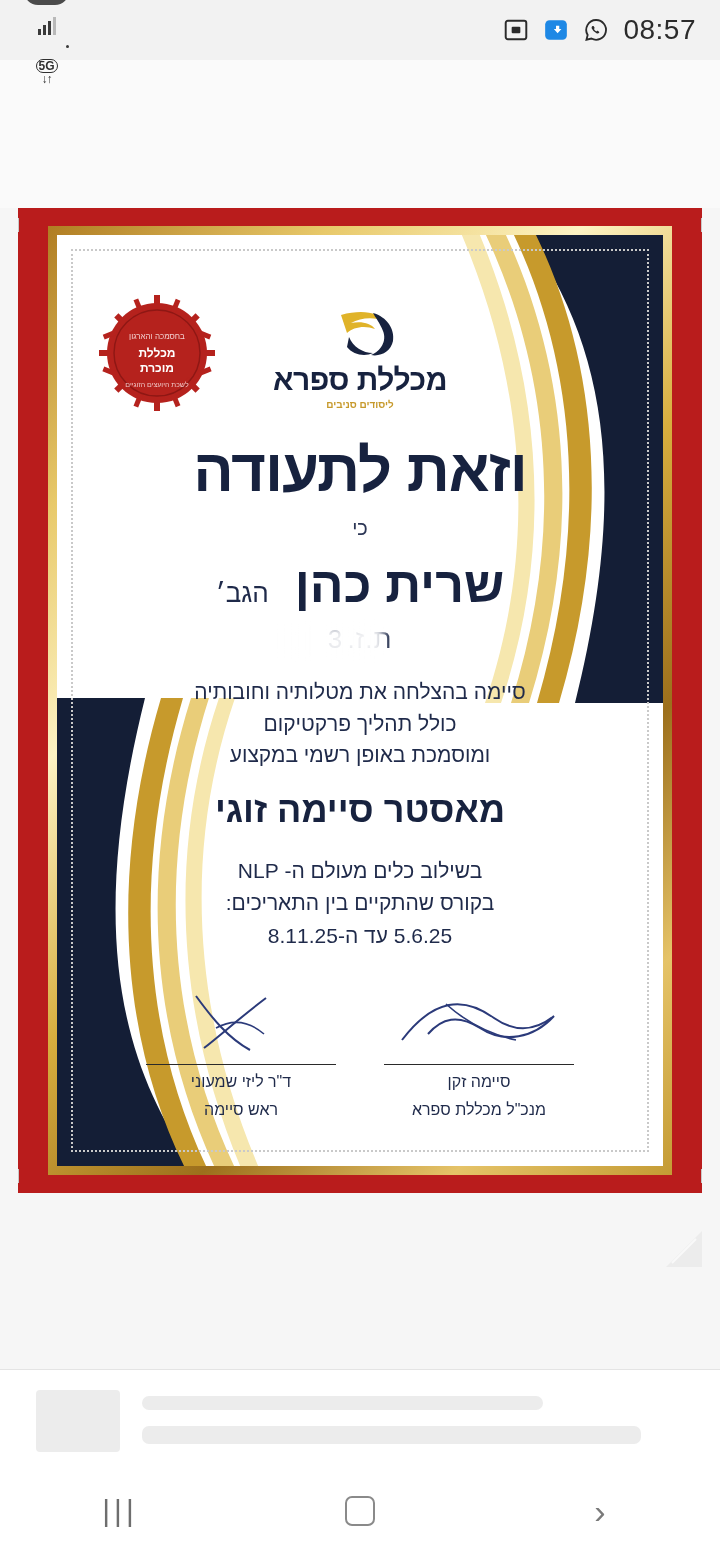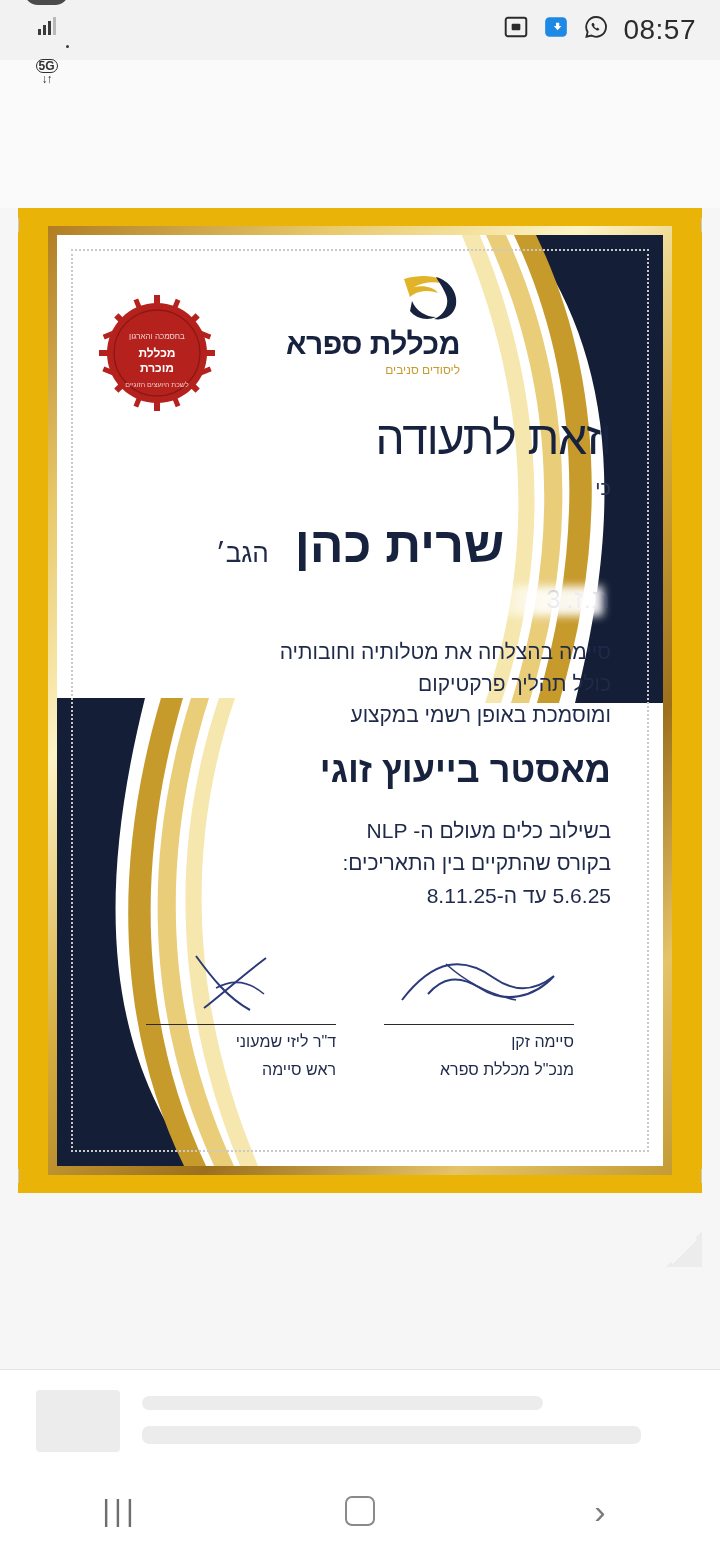--- a/index.html
+++ b/index.html
@@ -38,35 +38,35 @@
   .dot-after { width: 3px; height: 3px; background: #3a3a3a; border-radius: 50%; align-self: flex-end; margin-bottom: 1px; }
   .net-badge {
     display: flex; flex-direction: column; align-items: center; line-height: 1;
   }
   .net-badge .g5 {
     font-size: 12px; font-weight: bold; color: #2f2f2f;
     border: 1.6px solid #2f2f2f; border-radius: 7px; padding: 0 2px;
   }
   .net-badge .arrows { font-size: 12px; color: #2f2f2f; letter-spacing: -1px; }
 
-  .status-right { display: flex; gap: 14px; }
+  .status-right { display: flex; align-items: center; gap: 14px; }
   .si { width: 26px; height: 26px; display: block; }
   .clock { font-size: 28px; color: #2b2b2b; letter-spacing: .5px; }
 
   
   .page {
     background: #f6f6f6;
     height: 1559px;
   }
   .top-blank { height: 148px; background: #fafafa; }
 
   .cert-wrap {
     position: relative;
     margin: 0 18px;
-    background: #eab308;
+    background: #b91c1c;
     height: 985px;
     overflow: hidden;
   }
   
   .crop {
     position: absolute; width: 1px; height: 14px; background: #c9c9c9;
   }
   .crop.tl { left: 0; top: 10px; }
   .crop.tr { right: 0; top: 10px; }
   .crop.bl { left: 0; bottom: 10px; }
@@ -94,44 +94,45 @@
 
   
   .deco { position: absolute; z-index: 1; }
   .deco svg { display: block; }
   .deco-tr { top: -2px; right: -2px; }
   .deco-bl { bottom: -2px; left: -2px; }
 
   .content {
     position: relative;
     z-index: 4;
+    text-align: center;
     direction: rtl;
-    padding: 26px 52px 0 52px;
+    padding: 62px 52px 0 52px;
     color: #1b2440;
   }
 
   
   .seal {
     position: absolute;
     z-index: 5;
     left: 42px; top: 60px;
     width: 116px; height: 116px;
   }
 
   .logo { margin: 10px auto 0 auto; width: 200px; }
   .logo-mark { font-size: 0; line-height: 0; }
   .logo-name {
     font-size: 30px; font-weight: bold; color: #17223f; letter-spacing: -0.5px;
     margin-top: 4px;
   }
-  .logo-sub { font-size: 12px; color: #c79a2c; font-weight: normal; margin-top: 2px; }
+  .logo-sub { font-size: 10px; color: #c79a2c; font-weight: bold; margin-top: 2px; }
 
   .title {
-    font-size: 46px; font-weight: normal; color: #17223f;
-    margin-top: 34px; letter-spacing: -1px;
+    font-size: 60px; font-weight: bold; color: #17223f;
+    margin-top: 26px; letter-spacing: -1px;
   }
   .ki { font-size: 20px; color: #2c3655; margin-top: 12px; }
 
   .name-row {
     display: flex; justify-content: center; align-items: baseline; gap: 26px;
     margin-top: 16px;
   }
   .name-honorific { font-size: 26px; color: #1f2a4a; }
   .name { font-size: 50px; font-weight: bold; color: #17223f; }
 
@@ -306,21 +307,21 @@
         <div class="id-row">
           <span class="id-text">ת.ז.</span>
           <span class="id-text">3</span>
           <span class="id-blur"></span>
         </div>
 
         <div class="para" style="white-space:pre-line">סיימה בהצלחה את מטלותיה וחובותיה
 כולל תהליך פרקטיקום
 ומוסמכת באופן רשמי במקצוע</div>
 
-        <div class="course">מאסטר בייעוץ זוגי</div>
+        <div class="course">מאסטר סיימה זוגי</div>
 
         <div class="para2" style="white-space:pre-line">בשילוב כלים מעולם ה- NLP
 בקורס שהתקיים בין התאריכים:
 5.6.25  עד ה-8.11.25</div>
 
         <div class="signs">
           <div class="sign">
             <svg class="scribble" viewBox="0 0 190 70">
               <path d="M18 52 C50 10 80 8 110 30 C130 44 150 44 170 28 C150 50 120 56 96 40 C74 26 58 30 44 46" fill="none" stroke="#2b3a7a" stroke-width="2"></path>
               <path d="M62 16 C82 34 104 46 132 52" fill="none" stroke="#2b3a7a" stroke-width="1.6"></path>

